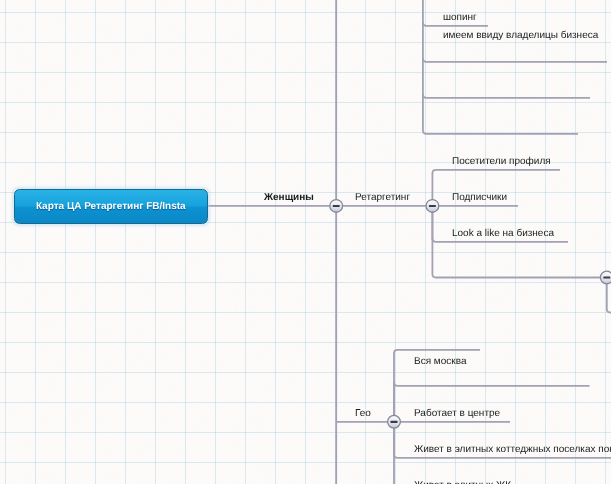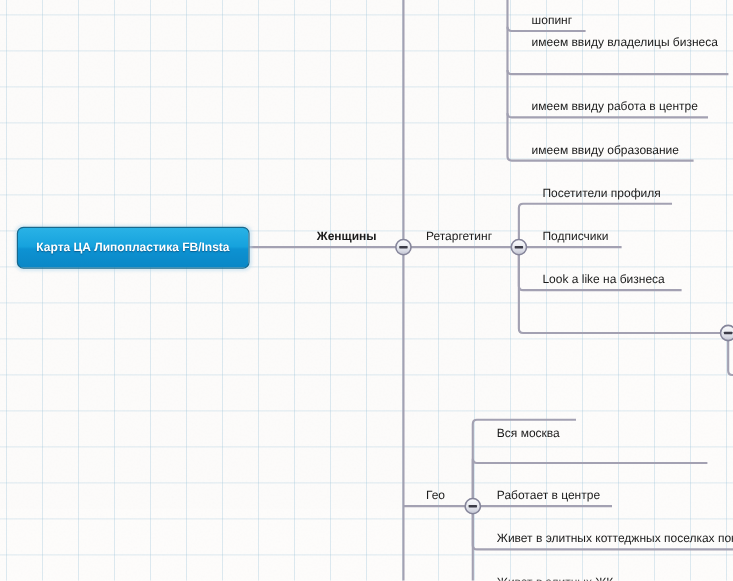--- a/index.html
+++ b/index.html
@@ -64,32 +64,30 @@
 
       <path d="M 422.9 -5 L 422.9 130.3 Q 422.9 133.8 426.4 133.8 L 578 133.8"></path>
       <path d="M 422.9 22.3 Q 422.9 25.8 426.4 25.8 L 488 25.8"></path>
       <path d="M 422.9 58.3 Q 422.9 61.8 426.4 61.8 L 607 61.8"></path>
       <path d="M 422.9 94.3 Q 422.9 97.8 426.4 97.8 L 590 97.8"></path>
     </g>
   </svg>
 
   <div id="rootnode">
     <div id="rootinner">
-      <div id="roottext">Карта ЦА Липопластика FB/Insta</div>
+      <div id="roottext">Карта ЦА Ретаргетинг FB/Insta</div>
     </div>
   </div>
 
   <div class="lbl b" style="left:264px;top:192px">Женщины</div>
   <div class="lbl" style="left:355px;top:192px">Ретаргетинг</div>
   <div class="lbl" style="left:355px;top:407.9px">Гео</div>
 
   <div class="lbl" style="left:443px;top:11.9px">шопинг</div>
   <div class="lbl" style="left:443px;top:30px">имеем ввиду владелицы бизнеса</div>
-  <div class="lbl" style="left:443px;top:83.9px">имеем ввиду работа в центре</div>
-  <div class="lbl" style="left:443px;top:119.9px">имеем ввиду образование</div>
   <div class="lbl" style="left:452px;top:155.9px">Посетители профиля</div>
   <div class="lbl" style="left:452px;top:192px">Подписчики</div>
   <div class="lbl" style="left:452px;top:227.9px">Look a like на бизнеса</div>
   <div class="lbl" style="left:414px;top:356px">Вся москва</div>
   <div class="lbl" style="left:414px;top:407.9px">Работает в центре</div>
   <div class="lbl" style="left:414px;top:443.9px">Живет в элитных коттеджных поселках пока</div>
   <div class="lbl" style="left:414px;top:479.9px">Живет в элитных ЖК</div>
 
   <svg class="links" width="611" height="484">
     <defs>

